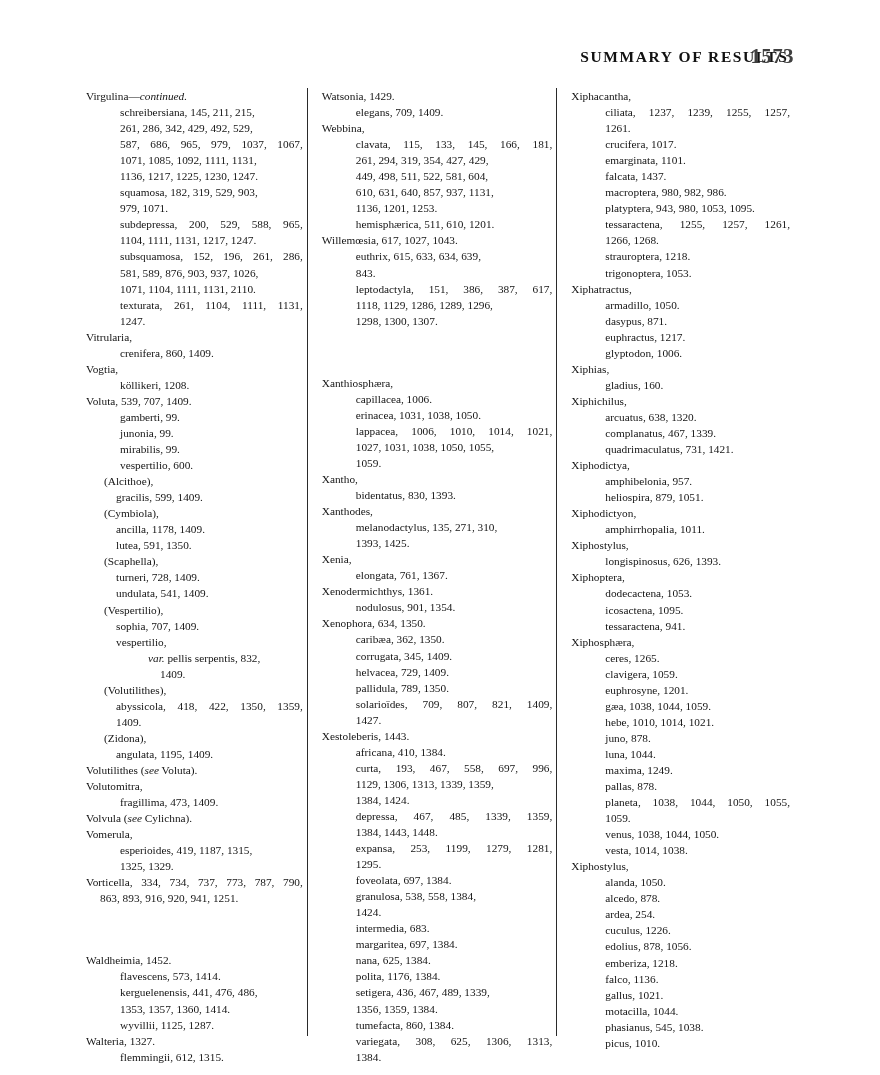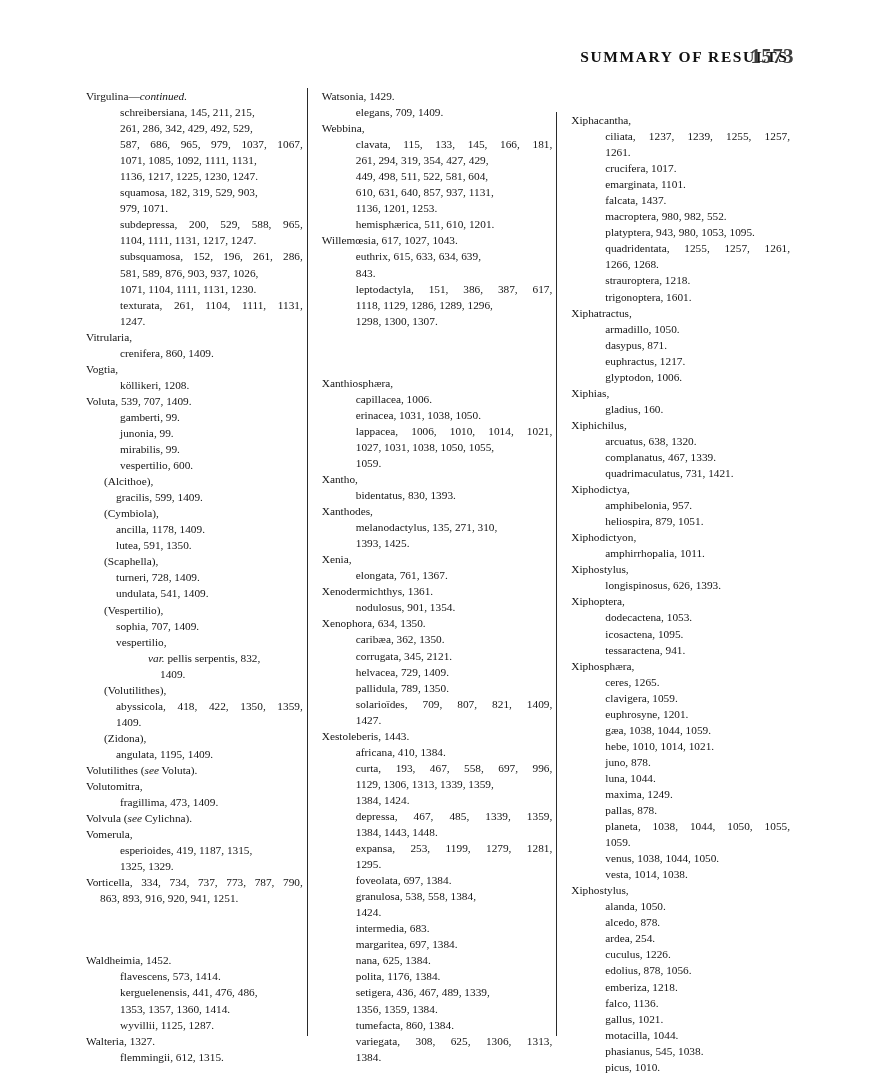--- a/index.html
+++ b/index.html
@@ -69,21 +69,21 @@
     position: relative;
     font-size: 11.3px;
     line-height: 16.05px;
   }
   .col + .col {
     margin-left: 0;
     padding-left: 14px;
     border-left: 1px solid #2a2a2a;
   }
   .col:nth-child(2) { width: 240px; }
-  .col:nth-child(3) { width: 228px; margin-top: 24px; }
+  .col:nth-child(3) { width: 228px; }
   .col-inner {
     padding-right: 4px;
   }
 
   
   .ln {
     margin: 0;
     padding: 0;
     white-space: normal;
   }
@@ -147,21 +147,21 @@
           <div class="ln species-run">261, 286, 342, 429, 492, 529,</div>
           <div class="ln species-run justified">587, 686, 965, 979, 1037, 1067,</div>
           <div class="ln species-run">1071, 1085, 1092, 1111, 1131,</div>
           <div class="ln species-run">1136, 1217, 1225, 1230, 1247.</div>
           <div class="ln species">squamosa, 182, 319, 529, 903,</div>
           <div class="ln species-run">979, 1071.</div>
           <div class="ln species justified">subdepressa, 200, 529, 588, 965,</div>
           <div class="ln species-run">1104, 1111, 1131, 1217, 1247.</div>
           <div class="ln species justified">subsquamosa, 152, 196, 261, 286,</div>
           <div class="ln species-run">581, 589, 876, 903, 937, 1026,</div>
-          <div class="ln species-run">1071, 1104, 1111, 1131, 1230.</div>
+          <div class="ln species-run">1071, 1104, 1111, 1131, 2110.</div>
           <div class="ln species justified">texturata, 261, 1104, 1111, 1131,</div>
           <div class="ln species-run">1247.</div>
           <div class="ln genus">Vitrularia,</div>
           <div class="ln species">crenifera, 860, 1409.</div>
           <div class="ln genus">Vogtia,</div>
           <div class="ln species">köllikeri, 1208.</div>
           <div class="ln genus">Voluta, 539, 707, 1409.</div>
           <div class="ln species">gamberti, 99.</div>
           <div class="ln species">junonia, 99.</div>
           <div class="ln species">mirabilis, 99.</div>
@@ -231,21 +231,21 @@
           <div class="ln species">bidentatus, 830, 1393.</div>
           <div class="ln genus">Xanthodes,</div>
           <div class="ln species">melanodactylus, 135, 271, 310,</div>
           <div class="ln species-run">1393, 1425.</div>
           <div class="ln genus">Xenia,</div>
           <div class="ln species">elongata, 761, 1367.</div>
           <div class="ln genus">Xenodermichthys, 1361.</div>
           <div class="ln species">nodulosus, 901, 1354.</div>
           <div class="ln genus">Xenophora, 634, 1350.</div>
           <div class="ln species">caribæa, 362, 1350.</div>
-          <div class="ln species">corrugata, 345, 2121.</div>
+          <div class="ln species">corrugata, 345, 1409.</div>
           <div class="ln species">helvacea, 729, 1409.</div>
           <div class="ln species">pallidula, 789, 1350.</div>
           <div class="ln species justified">solarioïdes, 709, 807, 821, 1409,</div>
           <div class="ln species-run">1427.</div>
           <div class="ln genus">Xestoleberis, 1443.</div>
           <div class="ln species">africana, 410, 1384.</div>
           <div class="ln species justified">curta, 193, 467, 558, 697, 996,</div>
           <div class="ln species-run">1129, 1306, 1313, 1339, 1359,</div>
           <div class="ln species-run">1384, 1424.</div>
           <div class="ln species justified">depressa, 467, 485, 1339, 1359,</div>
@@ -267,26 +267,26 @@
         </div>
     </div>
     <div class="col">
       <div class="col-inner">
           <div class="ln genus">Xiphacantha,</div>
           <div class="ln species justified">ciliata, 1237, 1239, 1255, 1257,</div>
           <div class="ln species-run">1261.</div>
           <div class="ln species">crucifera, 1017.</div>
           <div class="ln species">emarginata, 1101.</div>
           <div class="ln species">falcata, 1437.</div>
-          <div class="ln species">macroptera, 980, 982, 552.</div>
+          <div class="ln species">macroptera, 980, 982, 986.</div>
           <div class="ln species">platyptera, 943, 980, 1053, 1095.</div>
-          <div class="ln species justified">quadridentata, 1255, 1257, 1261,</div>
+          <div class="ln species justified">tessaractena, 1255, 1257, 1261,</div>
           <div class="ln species-run">1266, 1268.</div>
           <div class="ln species">strauroptera, 1218.</div>
-          <div class="ln species">trigonoptera, 1601.</div>
+          <div class="ln species">trigonoptera, 1053.</div>
           <div class="ln genus">Xiphatractus,</div>
           <div class="ln species">armadillo, 1050.</div>
           <div class="ln species">dasypus, 871.</div>
           <div class="ln species">euphractus, 1217.</div>
           <div class="ln species">glyptodon, 1006.</div>
           <div class="ln genus">Xiphias,</div>
           <div class="ln species">gladius, 160.</div>
           <div class="ln genus">Xiphichilus,</div>
           <div class="ln species">arcuatus, 638, 1320.</div>
           <div class="ln species">complanatus, 467, 1339.</div>

